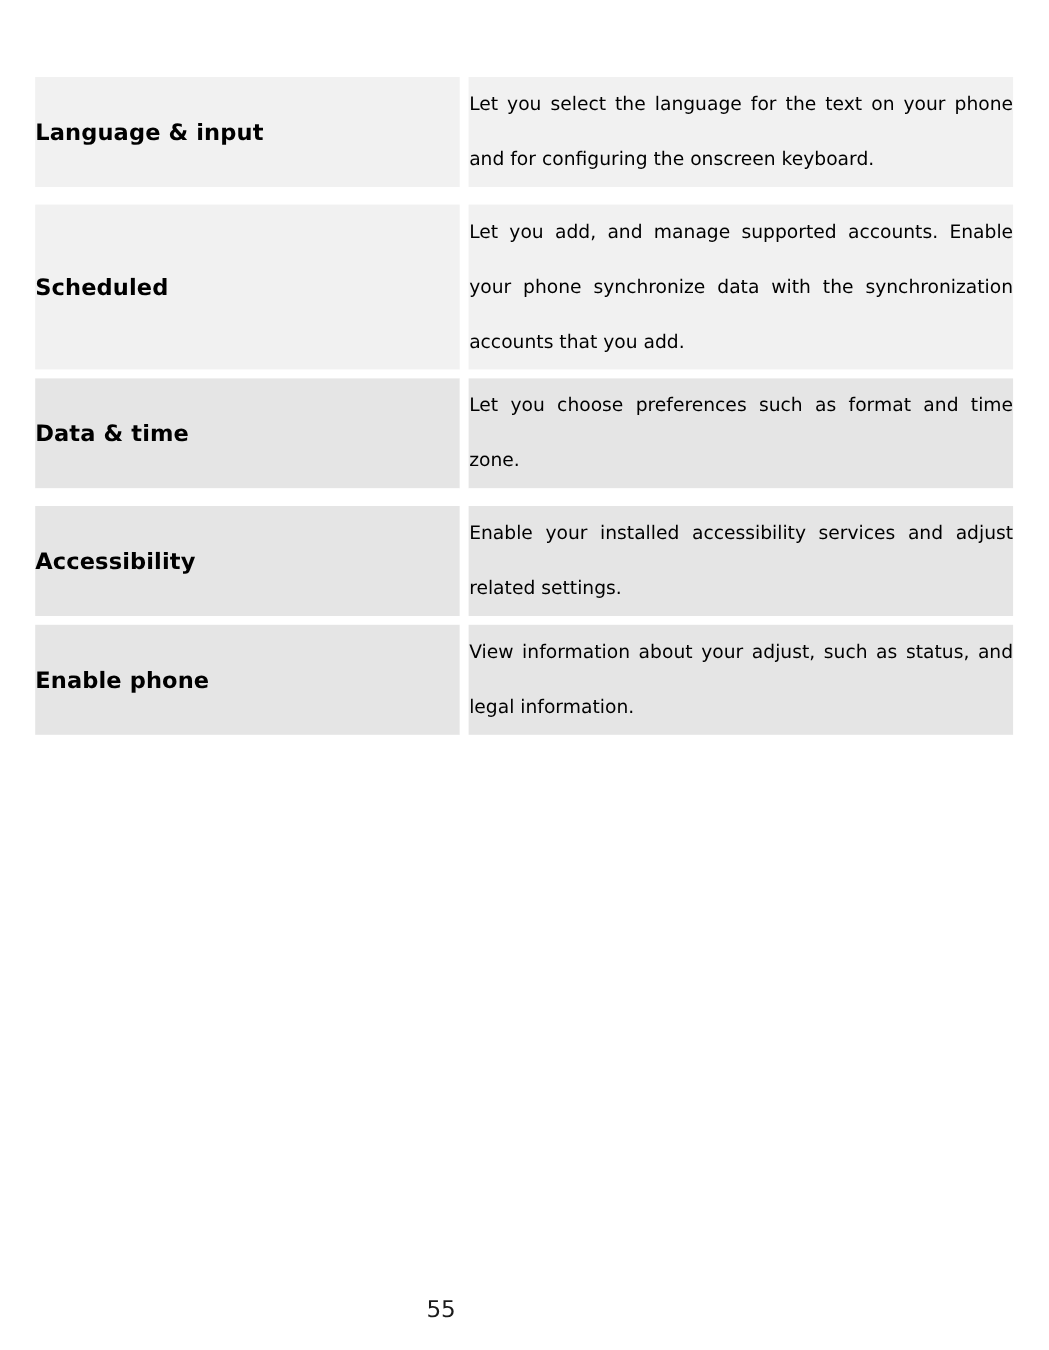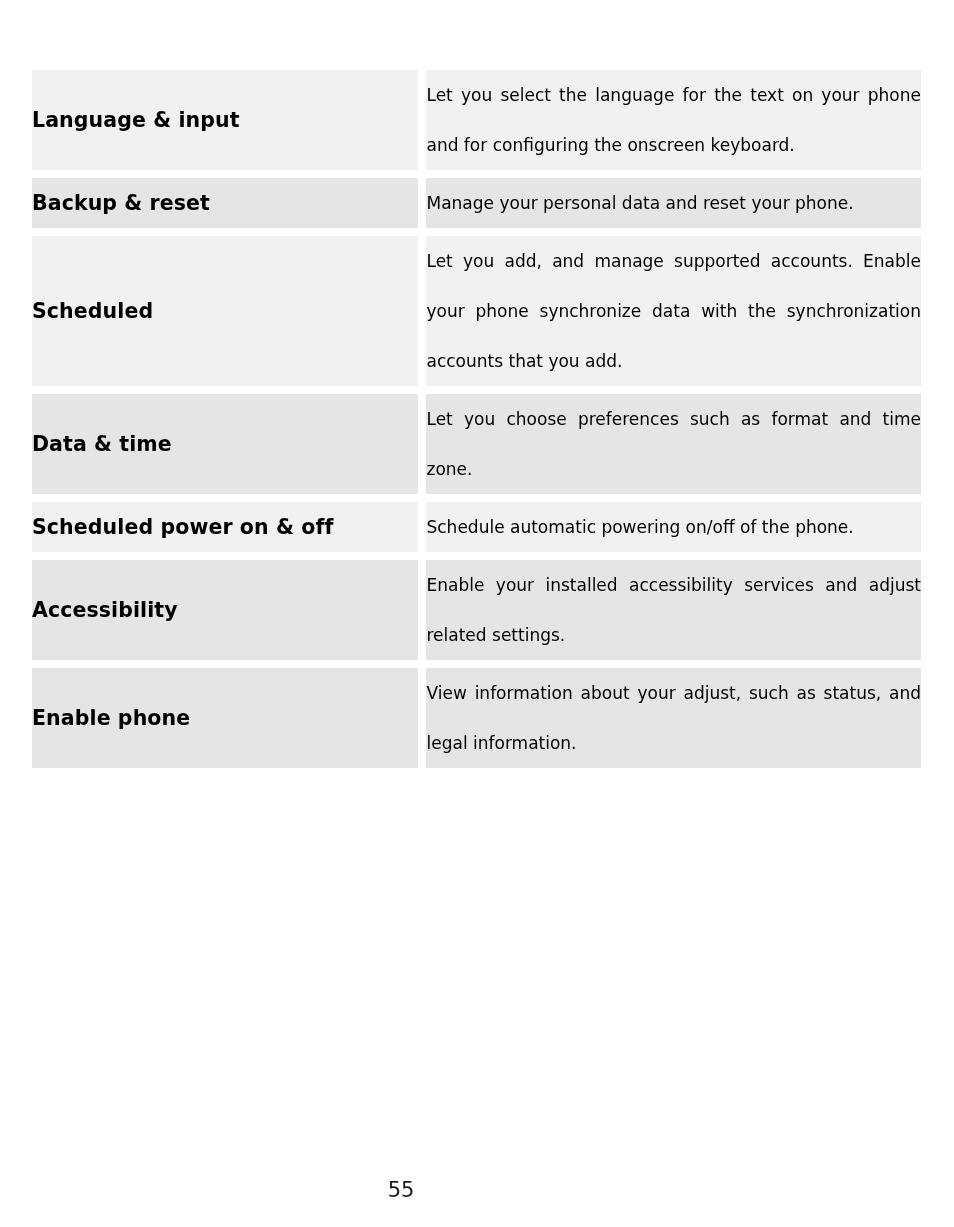--- a/index.html
+++ b/index.html
@@ -120,25 +120,20 @@
         <tr class="row-light">
           <td class="cell-label">Language &amp; input</td>
           <td class="gutter"></td>
           <td class="cell-desc">Let you select the language for the text on your phone and for configuring the onscreen keyboard.</td>
         </tr>
         <tr class="row-gap">
           <td></td>
           <td class="gutter"></td>
           <td></td>
         </tr>
-        <tr class="row-dark">
-          <td class="cell-label">Backup &amp; reset</td>
-          <td class="gutter"></td>
-          <td class="cell-desc">Manage your personal data and reset your phone.</td>
-        </tr>
         <tr class="row-gap">
           <td></td>
           <td class="gutter"></td>
           <td></td>
         </tr>
         <tr class="row-light">
           <td class="cell-label">Scheduled</td>
           <td class="gutter"></td>
           <td class="cell-desc">Let you add, and manage supported accounts. Enable your phone synchronize data with the synchronization accounts that you add.</td>
         </tr>
@@ -149,25 +144,20 @@
         </tr>
         <tr class="row-dark">
           <td class="cell-label">Data &amp; time</td>
           <td class="gutter"></td>
           <td class="cell-desc">Let you choose preferences such as format and time zone.</td>
         </tr>
         <tr class="row-gap">
           <td></td>
           <td class="gutter"></td>
           <td></td>
-        </tr>
-        <tr class="row-light">
-          <td class="cell-label align-top">Scheduled power on &amp; off</td>
-          <td class="gutter"></td>
-          <td class="cell-desc">Schedule automatic powering on/off of the phone.</td>
         </tr>
         <tr class="row-gap">
           <td></td>
           <td class="gutter"></td>
           <td></td>
         </tr>
         <tr class="row-dark">
           <td class="cell-label">Accessibility</td>
           <td class="gutter"></td>
           <td class="cell-desc">Enable your installed accessibility services and adjust related settings.</td>

